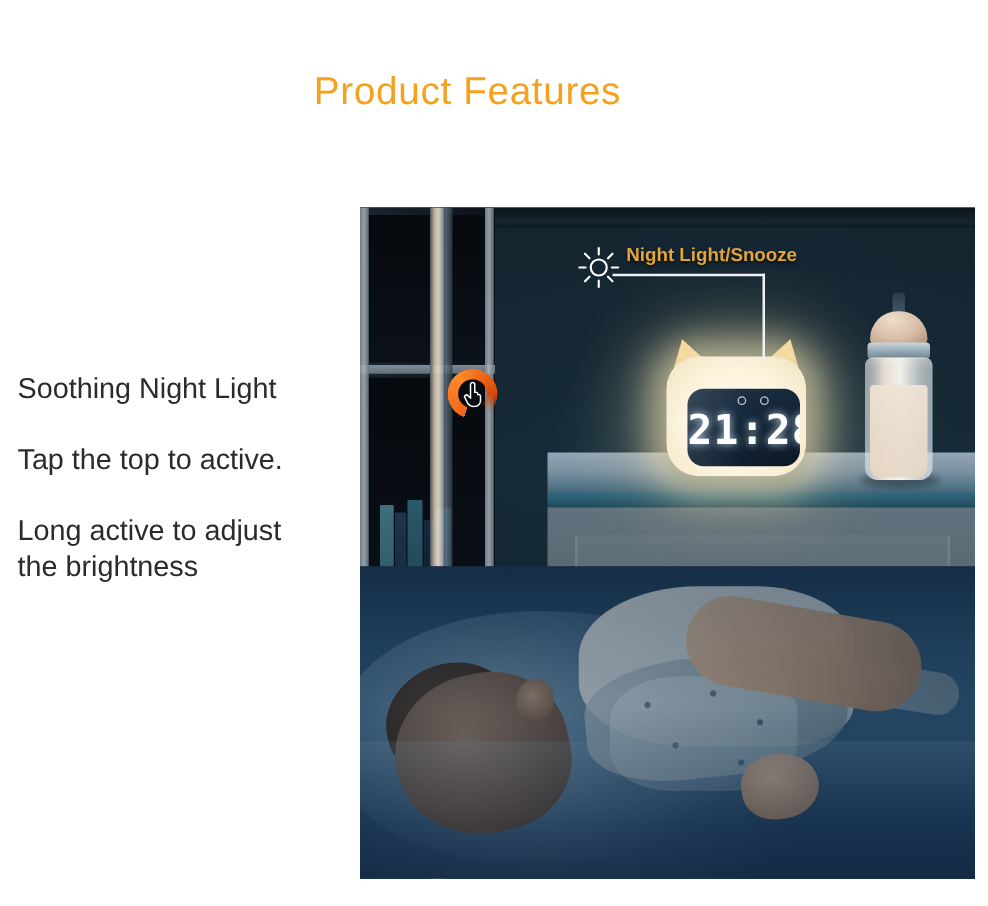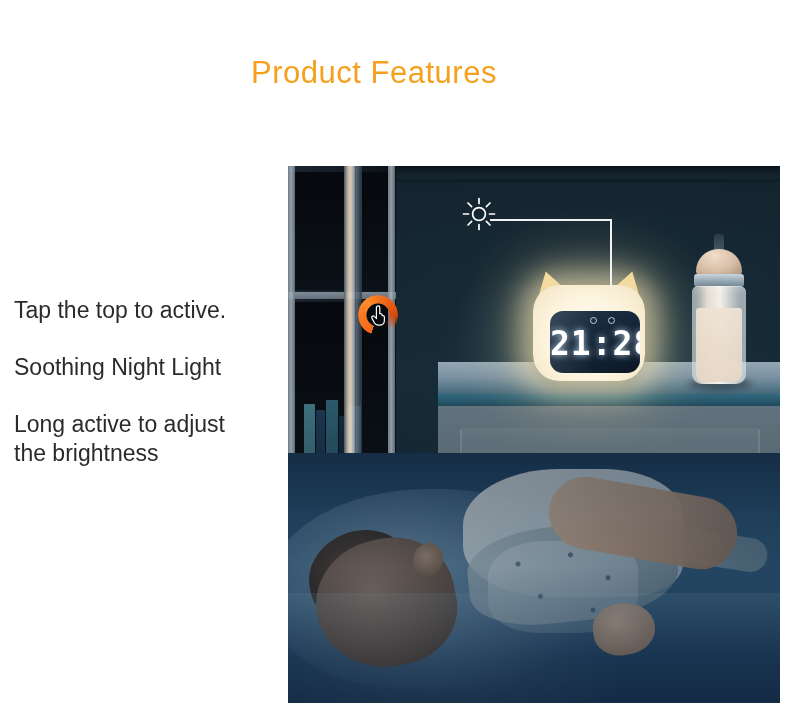--- a/index.html
+++ b/index.html
@@ -344,22 +344,22 @@
   }
 </style>
 </head>
 <body>
 
 <div id="page">
 
   <div class="page-title">Product Features</div>
 
   <div class="feature-text">
+    <div class="feature-line">Soothing Night Light</div>
     <div class="feature-line">Tap the top to active.</div>
-    <div class="feature-line">Soothing Night Light</div>
     <div class="feature-line last">Long active to adjust
 the brightness</div>
   </div>
 
   <div class="photo">
 
     <div class="wall"></div>
     <div class="wall-top-trim"></div>
 
     <div class="shelf-unit">
@@ -429,20 +429,21 @@
           <line x1="17" y1="27.5" x2="17" y2="32.5"></line>
           <line x1="1.5" y1="17" x2="6.5" y2="17"></line>
           <line x1="27.5" y1="17" x2="32.5" y2="17"></line>
           <line x1="6" y1="6" x2="9.6" y2="9.6"></line>
           <line x1="24.4" y1="24.4" x2="28" y2="28"></line>
           <line x1="28" y1="6" x2="24.4" y2="9.6"></line>
           <line x1="9.6" y1="24.4" x2="6" y2="28"></line>
         </g>
       </svg>
     </div>
+    <div class="callout-label">Night Light/Snooze</div>
     <div class="leader-h"></div>
     <div class="leader-v"></div>
 
     <div class="touch-badge">
       <div class="touch-ring"></div>
       <svg class="touch-hand" viewBox="0 0 19 22">
         <path d="M7.4 12.2V3.6a1.7 1.7 0 0 1 3.4 0v6.1h.9a1.5 1.5 0 0 1 1.5 1.5v.4h.7a1.5 1.5 0 0 1 1.5 1.5v3.4c0 2.6-2 4.6-4.6 4.6H9.1c-1.5 0-2.8-.8-3.6-2.1L3 14.4a1.5 1.5 0 0 1 2.4-1.8l2 1.7z" fill="none" stroke="#ffffff" stroke-width="1.2"></path>
       </svg>
     </div>
 

